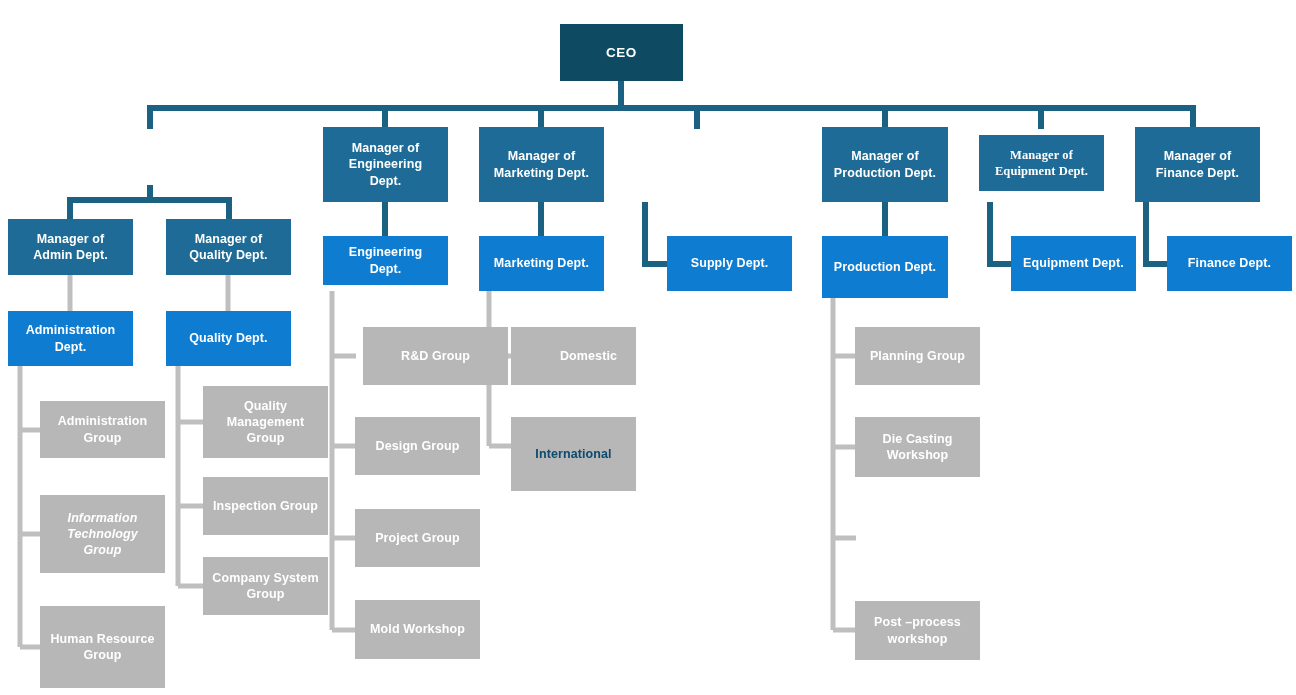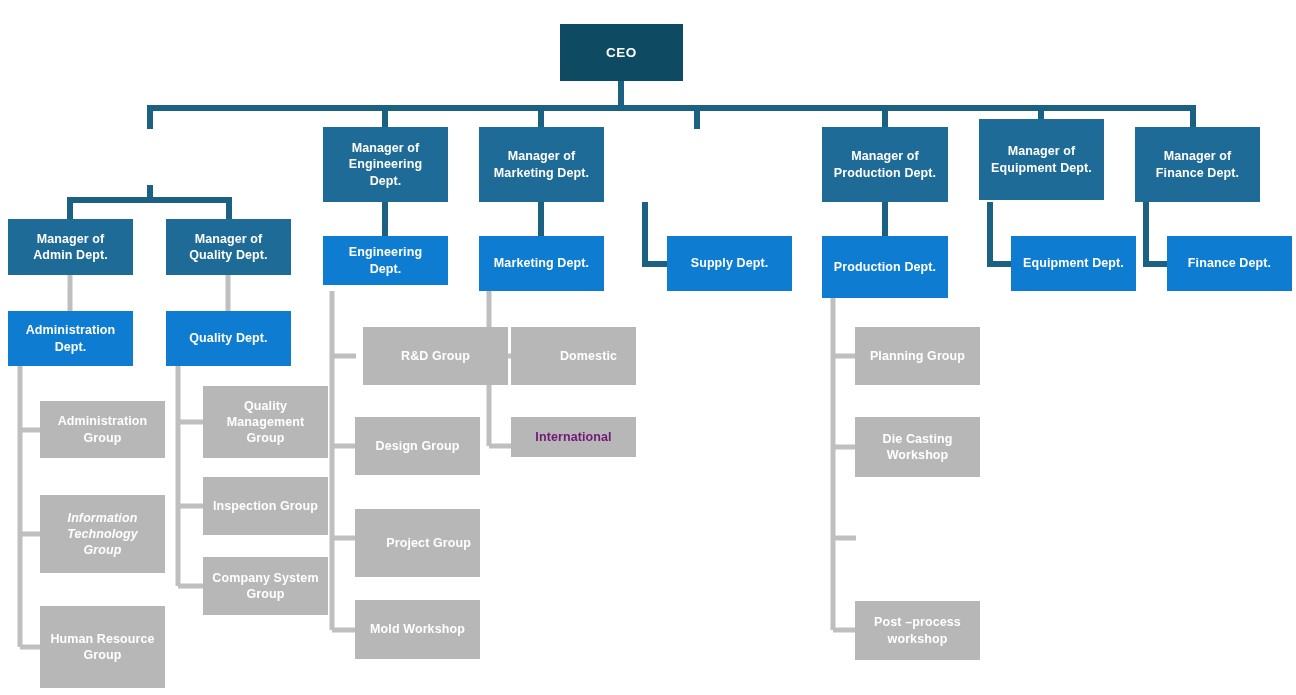--- a/index.html
+++ b/index.html
@@ -71,21 +71,21 @@
     </div>
     <div class="org-node level-manager" style="left: 323px; top: 127px; width: 125px; height: 75px; background-color: rgb(29, 107, 150); color: rgb(255, 255, 255);">
       <span>Manager of Engineering Dept.</span>
     </div>
     <div class="org-node level-manager" style="left: 479px; top: 127px; width: 125px; height: 75px; background-color: rgb(29, 107, 150); color: rgb(255, 255, 255);">
       <span>Manager of Marketing Dept.</span>
     </div>
     <div class="org-node level-manager" style="left: 822px; top: 127px; width: 126px; height: 75px; background-color: rgb(29, 107, 150); color: rgb(255, 255, 255);">
       <span>Manager of Production Dept.</span>
     </div>
-    <div class="org-node level-manager" style="left: 979px; top: 119px; width: 125px; height: 81px; background-color: rgb(29, 107, 150); color: rgb(255, 255, 255);">
+    <div class="org-node level-manager" style="left: 979px; top: 135px; width: 125px; height: 56px; background-color: rgb(29, 107, 150); color: rgb(255, 255, 255); font-family: Liberation Serif, serif;">
       <span>Manager of Equipment Dept.</span>
     </div>
     <div class="org-node level-manager" style="left: 1135px; top: 127px; width: 125px; height: 75px; background-color: rgb(29, 107, 150); color: rgb(255, 255, 255);">
       <span>Manager of Finance Dept.</span>
     </div>
     <div class="org-node level-manager" style="left: 8px; top: 219px; width: 125px; height: 56px; background-color: rgb(29, 107, 150); color: rgb(255, 255, 255);">
       <span>Manager of Admin Dept.</span>
     </div>
     <div class="org-node level-manager" style="left: 166px; top: 219px; width: 125px; height: 56px; background-color: rgb(29, 107, 150); color: rgb(255, 255, 255);">
       <span>Manager of Quality Dept.</span>
@@ -131,30 +131,30 @@
     </div>
     <div class="org-node level-group" style="left: 203px; top: 557px; width: 125px; height: 58px; background-color: rgb(183, 183, 183); color: rgb(255, 255, 255);">
       <span>Company System Group</span>
     </div>
     <div class="org-node level-group" style="left: 355px; top: 327px; width: 145px; height: 58px; background-color: rgb(183, 183, 183); color: rgb(255, 255, 255); margin-left: 8px;">
       <span>R&amp;D Group</span>
     </div>
     <div class="org-node level-group" style="left: 355px; top: 417px; width: 125px; height: 58px; background-color: rgb(183, 183, 183); color: rgb(255, 255, 255);">
       <span>Design Group</span>
     </div>
-    <div class="org-node level-group" style="left: 355px; top: 509px; width: 125px; height: 68px; background-color: rgb(183, 183, 183); color: rgb(255, 255, 255); justify-content: flex-end;">
+    <div class="org-node level-group" style="left: 355px; top: 509px; width: 125px; height: 58px; background-color: rgb(183, 183, 183); color: rgb(255, 255, 255);">
       <span>Project Group</span>
     </div>
     <div class="org-node level-group" style="left: 355px; top: 600px; width: 125px; height: 59px; background-color: rgb(183, 183, 183); color: rgb(255, 255, 255);">
       <span>Mold Workshop</span>
     </div>
     <div class="org-node level-group" style="left: 511px; top: 327px; width: 125px; height: 58px; background-color: rgb(183, 183, 183); color: rgb(255, 255, 255); padding-left: 39px;">
       <span>Domestic</span>
     </div>
-    <div class="org-node level-group" style="left: 511px; top: 417px; width: 125px; height: 40px; background-color: rgb(183, 183, 183); color: #701a75;">
+    <div class="org-node level-group" style="left: 511px; top: 417px; width: 125px; height: 74px; background-color: rgb(183, 183, 183); color: #0c4a6e;">
       <span>International</span>
     </div>
     <div class="org-node level-group" style="left: 855px; top: 327px; width: 125px; height: 58px; background-color: rgb(183, 183, 183); color: rgb(255, 255, 255);">
       <span>Planning Group</span>
     </div>
     <div class="org-node level-group" style="left: 855px; top: 417px; width: 125px; height: 60px; background-color: rgb(183, 183, 183); color: rgb(255, 255, 255);">
       <span>Die Casting Workshop</span>
     </div>
     <div class="org-node level-group" style="left: 855px; top: 601px; width: 125px; height: 59px; background-color: rgb(183, 183, 183); color: rgb(255, 255, 255);">
       <span>Post –process workshop</span>

